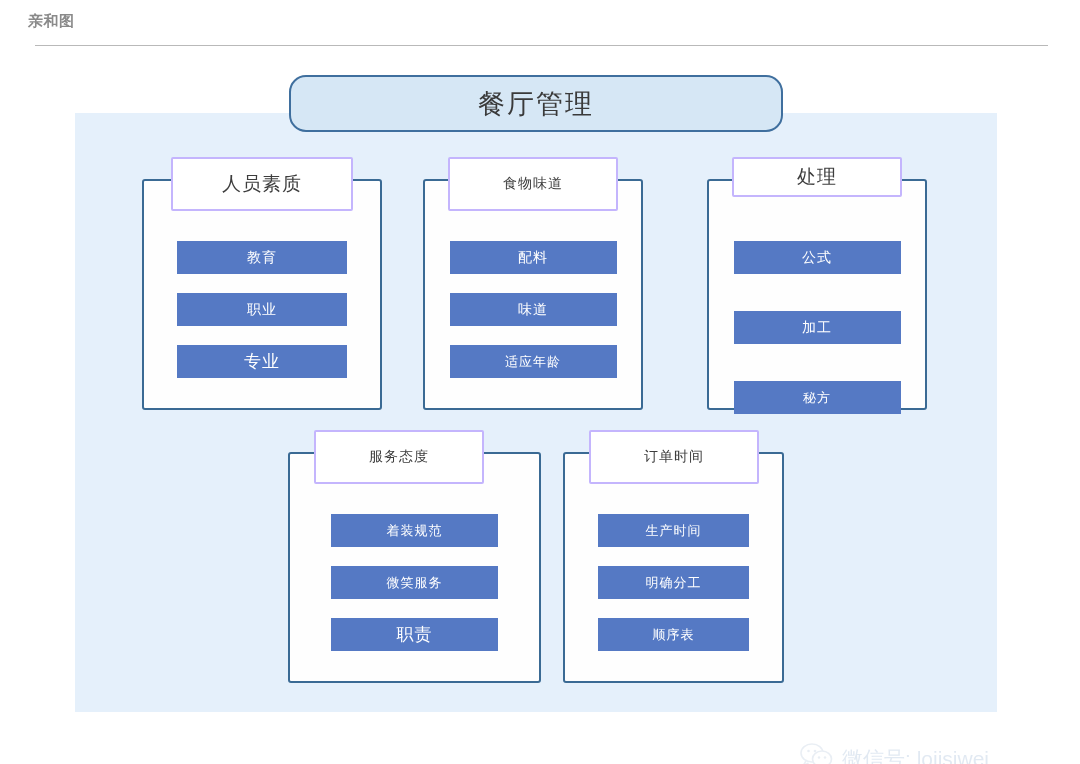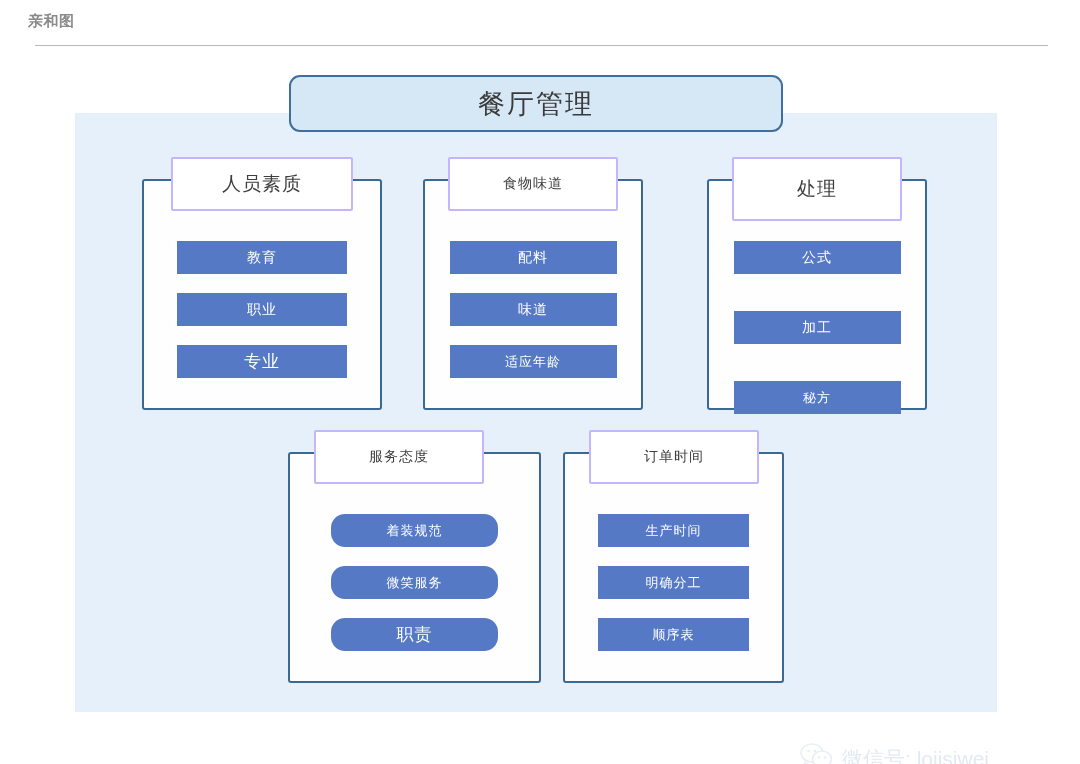--- a/index.html
+++ b/index.html
@@ -60,21 +60,21 @@
 
   
   #root-box {
     position: absolute;
     left: 289px;
     top: 25px;
     width: 494px;
     height: 57px;
     background: #d6e7f5;
     border: 2px solid #3f6f9e;
-    border-radius: 11px;
+    border-radius: 17px;
     box-sizing: border-box;
     display: flex;
     align-items: center;
     justify-content: center;
   }
   #root-label {
     font-size: 27px;
     color: #3a3a3a;
     letter-spacing: 2px;
   }
@@ -140,31 +140,31 @@
   #group-0 .item-bar + .item-bar { margin-top: 19px; }
 
   #group-1 { left: 423px; top: 107px; width: 220px; height: 253px; }
   #group-1 .group-header { left: 25px; width: 170px; height: 54px; }
   #group-1 .group-header-label { font-size: 14px; letter-spacing: 1px; }
   #group-1 .items { top: 84px; }
   #group-1 .item-bar { width: 167px; }
   #group-1 .item-bar + .item-bar { margin-top: 19px; }
 
   #group-2 { left: 707px; top: 107px; width: 220px; height: 253px; }
-  #group-2 .group-header { left: 25px; width: 170px; height: 64px; }
+  #group-2 .group-header { left: 25px; width: 170px; height: 40px; }
   #group-2 .group-header-label { font-size: 19px; letter-spacing: 1px; }
   #group-2 .items { top: 84px; }
   #group-2 .item-bar { width: 167px; }
   #group-2 .item-bar + .item-bar { margin-top: 37px; }
 
   #group-3 { left: 288px; top: 380px; width: 253px; height: 253px; }
   #group-3 .group-header { left: 26px; width: 170px; height: 54px; }
   #group-3 .group-header-label { font-size: 14px; letter-spacing: 1px; }
   #group-3 .items { top: 84px; }
-  #group-3 .item-bar { width: 167px; border-radius: 14px; }
+  #group-3 .item-bar { width: 167px; }
   #group-3 .item-bar + .item-bar { margin-top: 19px; }
 
   #group-4 { left: 563px; top: 380px; width: 221px; height: 253px; }
   #group-4 .group-header { left: 26px; width: 170px; height: 54px; }
   #group-4 .group-header-label { font-size: 14px; letter-spacing: 1px; }
   #group-4 .items { top: 84px; }
   #group-4 .item-bar { width: 151px; }
   #group-4 .item-bar + .item-bar { margin-top: 19px; }
 
   

